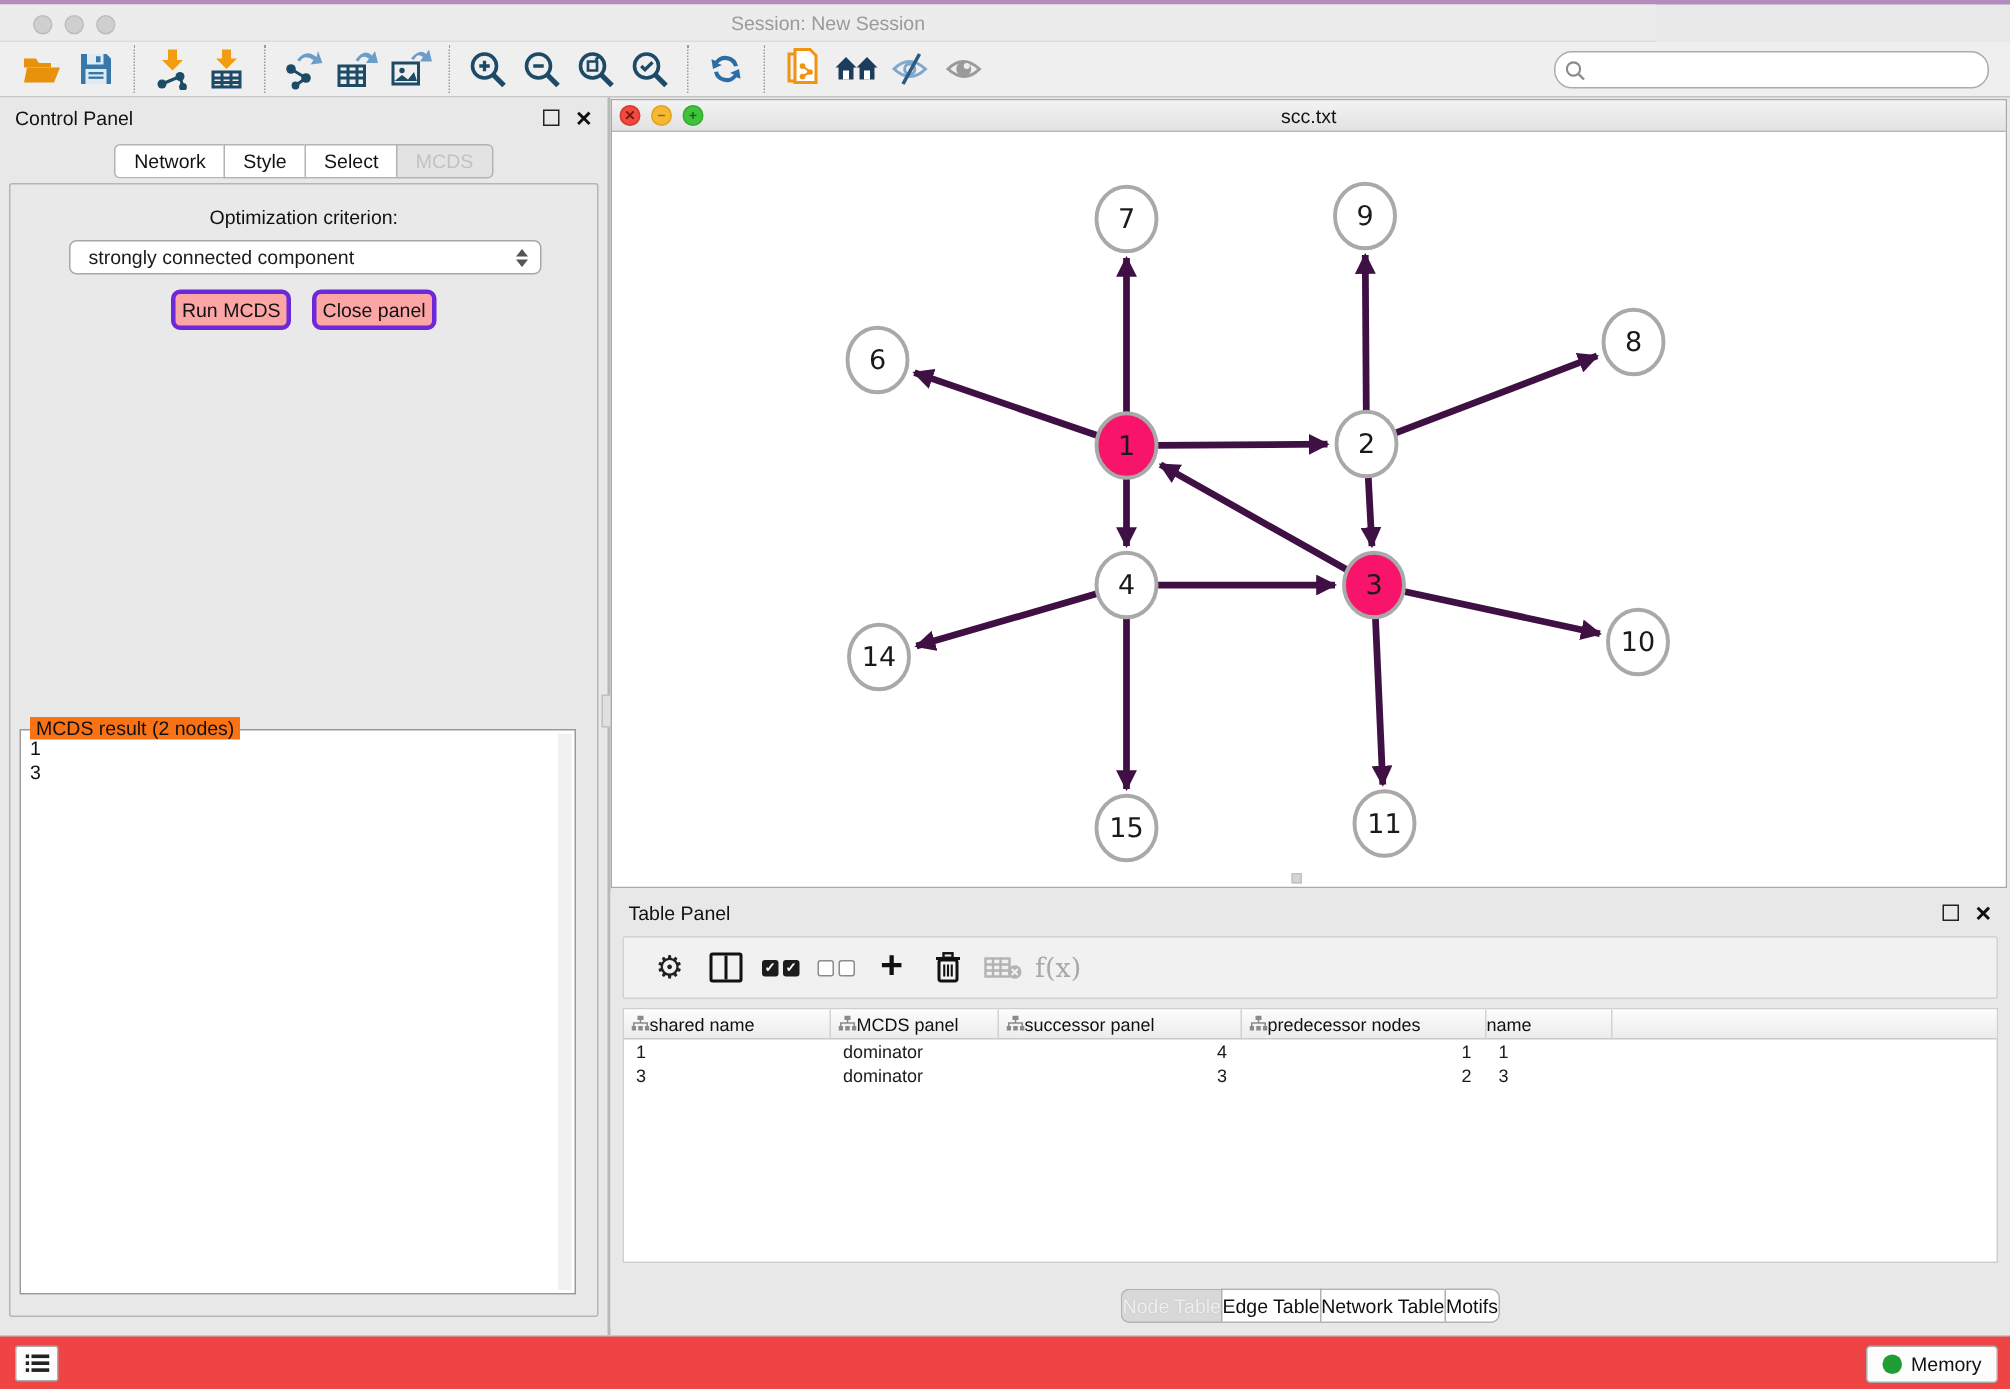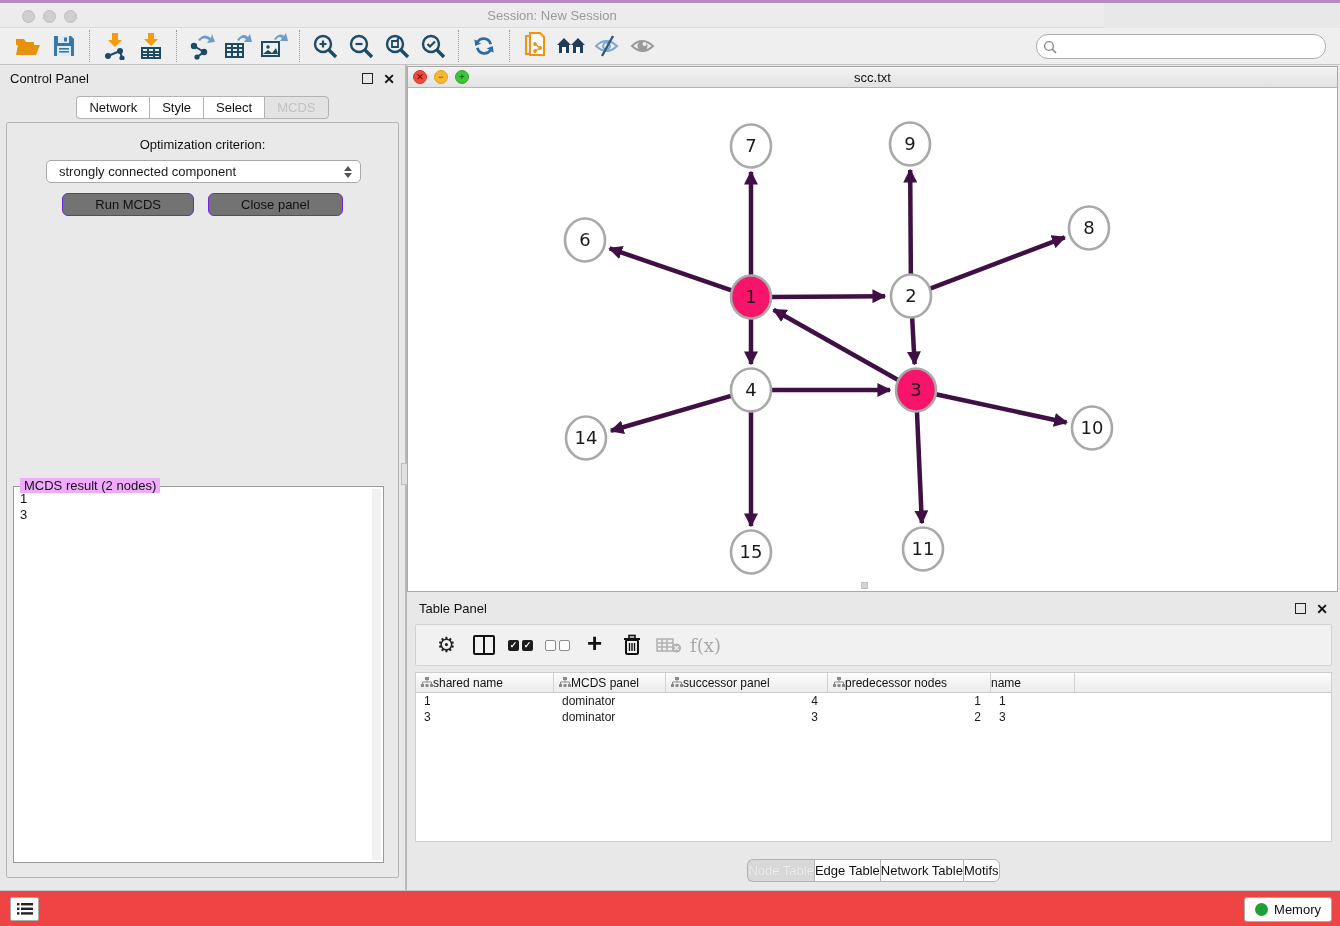--- a/index.html
+++ b/index.html
@@ -39,24 +39,24 @@
                 background:#e9e9e9; border:1px solid #b5b5b5; border-radius:2px; }
   .opt-label { margin-top:14px; text-align:center; font-size:13px; color:#111; }
   .criterion { position:absolute; left:39px; top:37px; width:315px; height:23px; background:#fff;
                border:1px solid #a8a8a8; border-radius:5px; display:flex; align-items:center;
                padding:0 8px 0 12px; font-size:13px; }
   .criterion .flex { flex:1; }
   .updown { display:flex; flex-direction:column; gap:2px; align-items:center; }
   .updown .u { width:0;height:0;border-left:4px solid transparent;border-right:4px solid transparent;border-bottom:5px solid #555; }
   .updown .d { width:0;height:0;border-left:4px solid transparent;border-right:4px solid transparent;border-top:5px solid #555; }
   .btn-row { position:absolute; left:0; top:70px; width:100%; display:flex; justify-content:center; gap:14px; }
-  .pbtn { background:#737373; border:1px solid #6d28d9; border-radius:6px; font-size:13px; padding:3px 32px;
+  .pbtn { background:#fca5a5; border:3px solid #6d28d9; border-radius:6px; font-size:13px; padding:3px 4px;
           font-family:"Liberation Sans", sans-serif; color:#111; }
   .result-box { position:absolute; left:6px; top:363px; width:371px; height:377px; border:1px solid #9a9a9a; background:#fff; }
-  .result-legend { position:absolute; left:6px; top:-9px; background:#f0abfc; padding:0 4px; font-size:13px; color:#111; }
+  .result-legend { position:absolute; left:6px; top:-9px; background:#f97316; padding:0 4px; font-size:13px; color:#111; }
   .result-text { position:absolute; left:2px; top:4px; right:12px; bottom:2px; font-size:13px; line-height:16px;
                  padding-left:4px; white-space:pre-line; color:#111; }
   .result-scroll { position:absolute; right:2px; top:2px; width:9px; bottom:2px; background:#f1f1f1; }
 
   
   .v-split { position:absolute; left:405px; top:65px; width:2px; height:825px; background:#b8b8b8; }
   .v-split .grip { position:absolute; left:-4px; top:398px; width:9px; height:22px; background:#e0e0e0; border:1px solid #c0c0c0; }
 
   
   .net-window { position:absolute; left:407px; top:66px; width:931px; height:526px;

